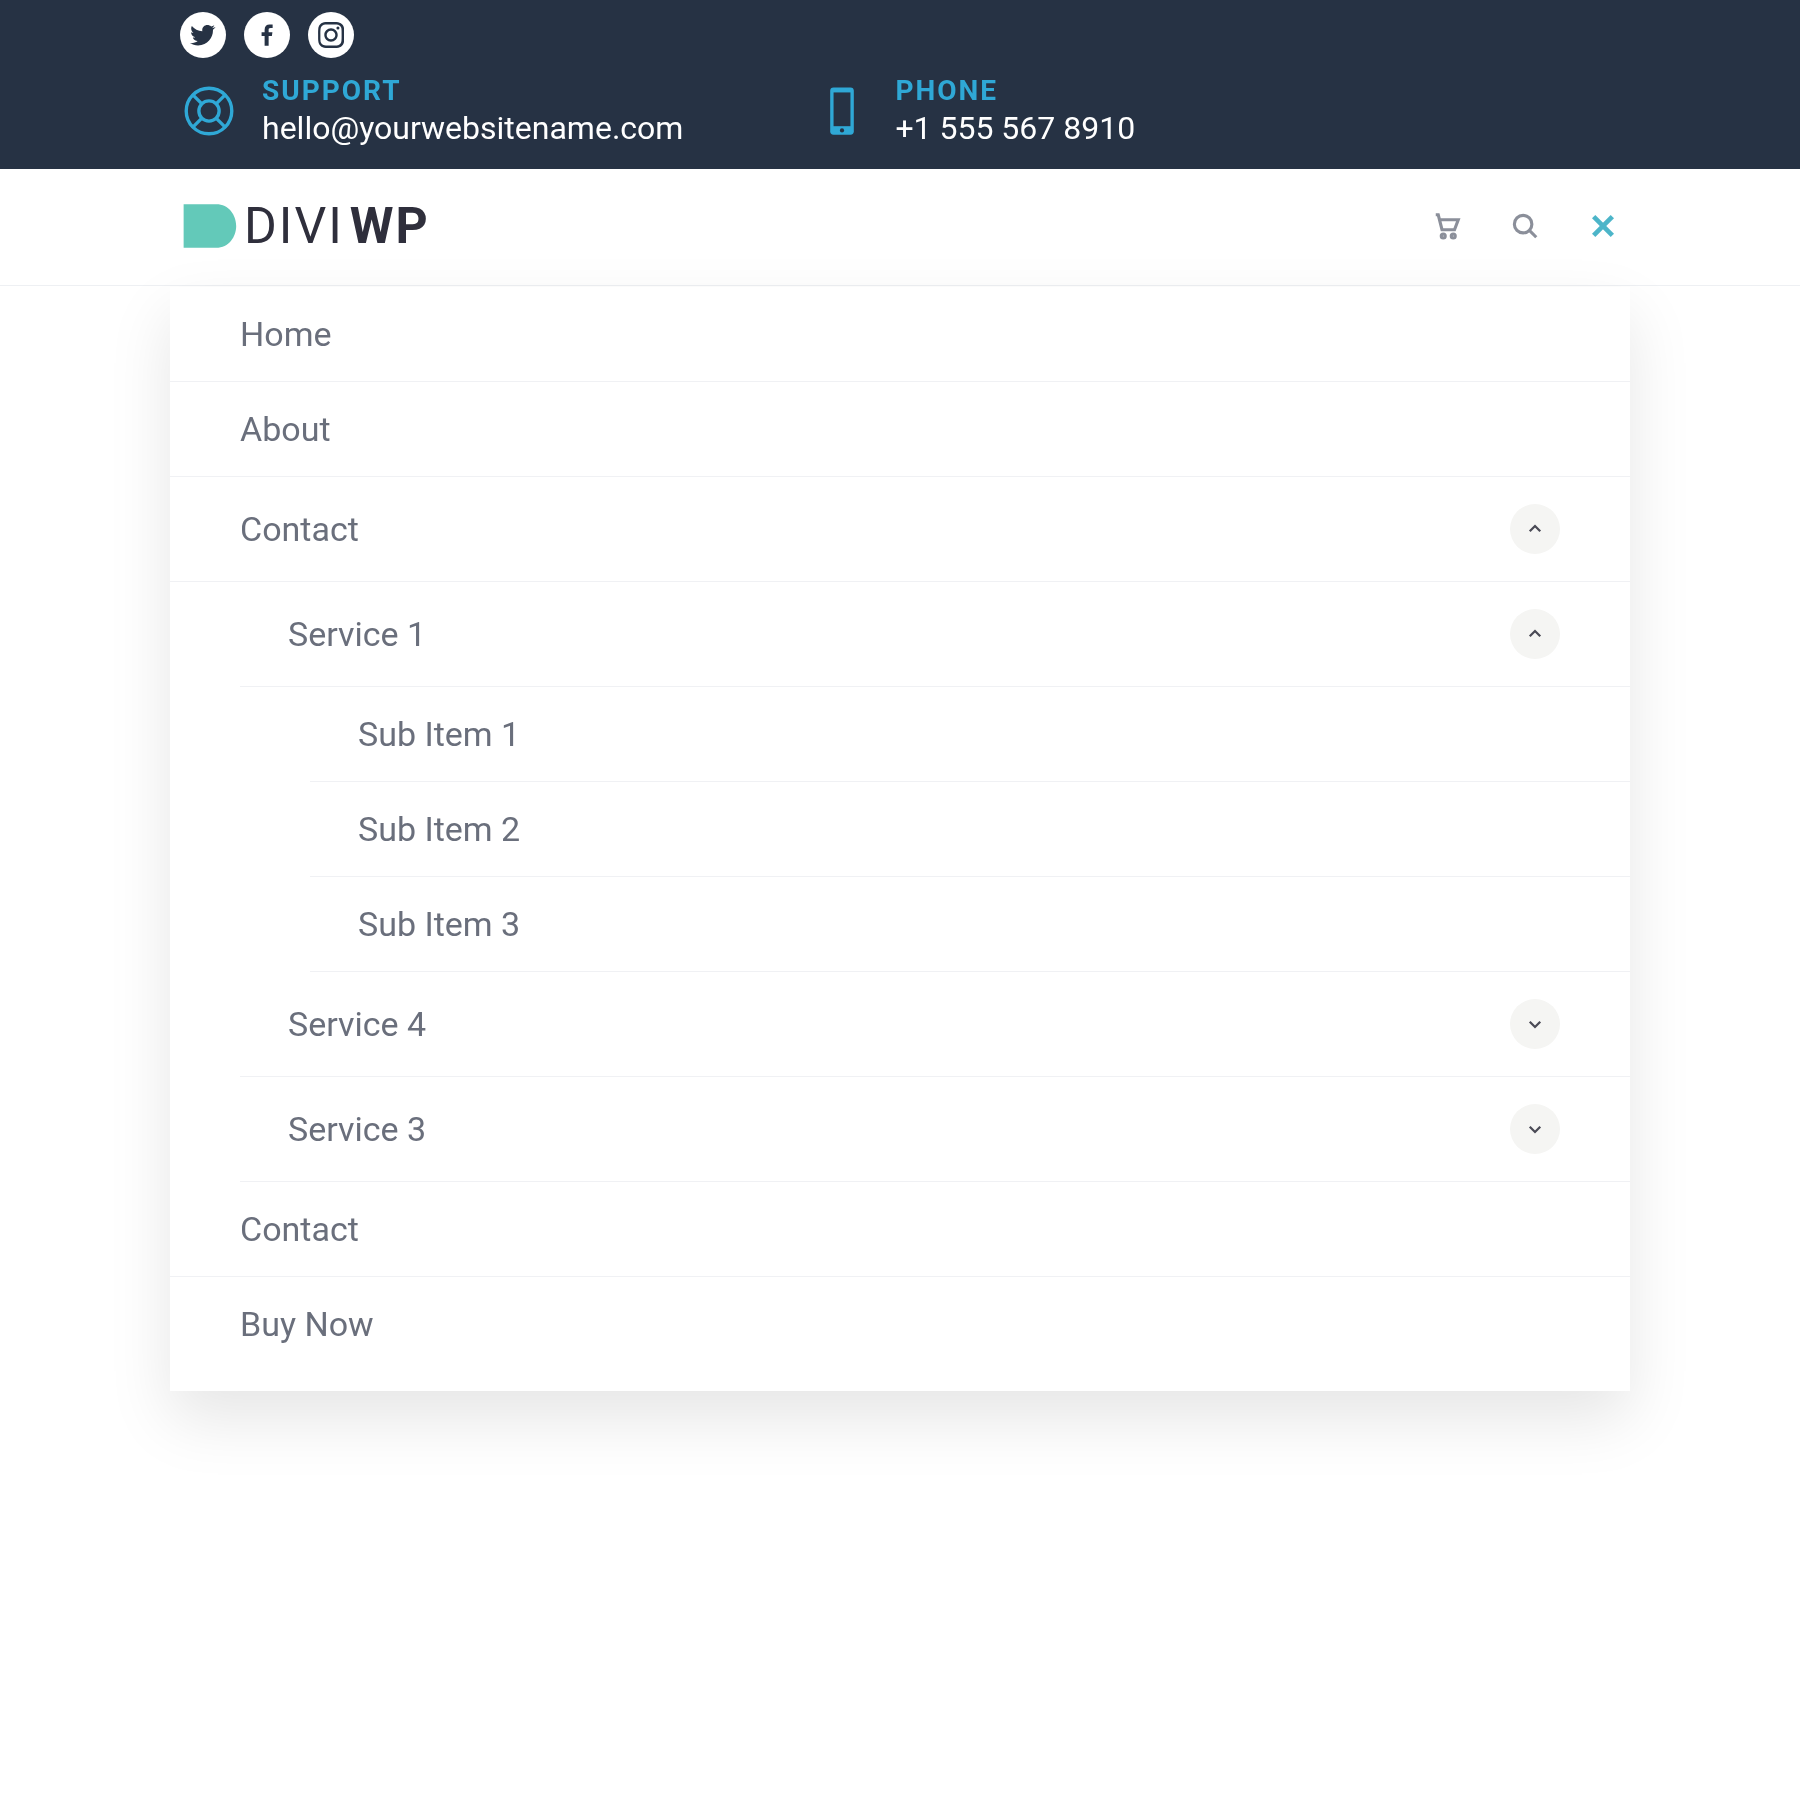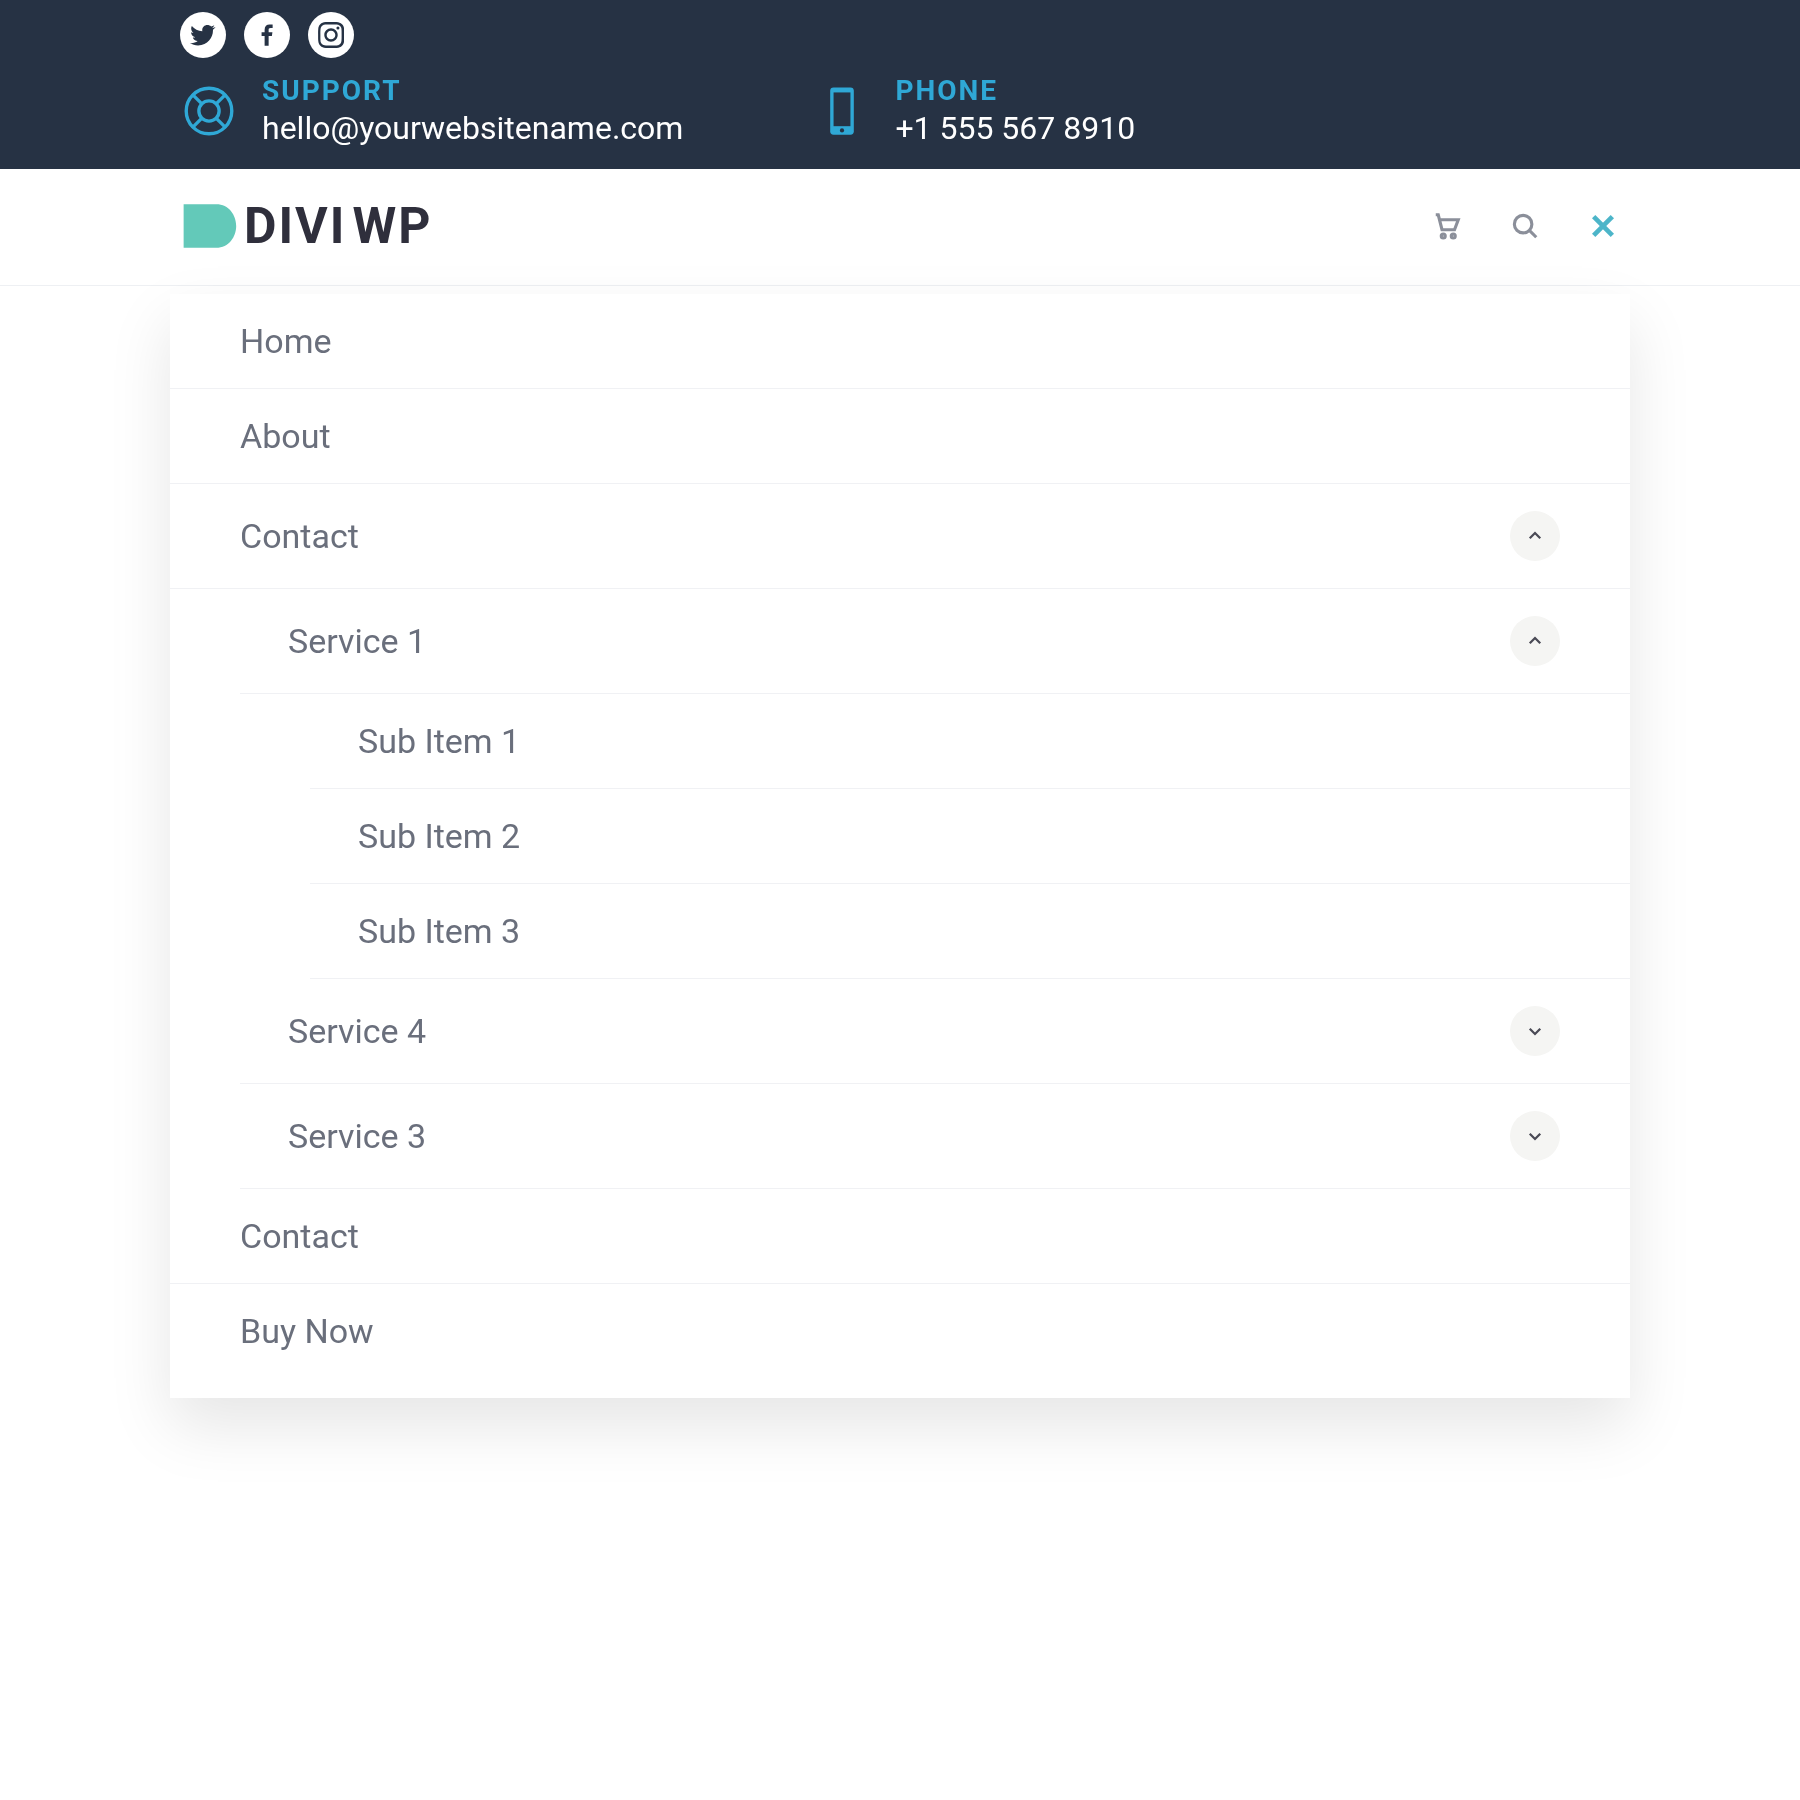--- a/index.html
+++ b/index.html
@@ -88,42 +88,42 @@
     font-weight: 400;
     letter-spacing: 2px;
     color: #2f2f3c;
   }
   .logo .mark {
     width: 58px; height: 58px;
     color: #63c9b9;
     position: relative;
   }
   .logo .mark svg { width: 58px; height: 58px; fill: #63c9b9; }
-  .logo .divi { font-weight: 700; }
+  .logo .divi { font-weight: 400; }
   .logo .wp   { font-weight: 700; }
 
   .header-tools {
     display: flex;
     align-items: center;
     gap: 44px;
   }
   .tool-icon {
     width: 34px; height: 34px;
     color: #8b8f9a;
     display:flex; align-items:center; justify-content:center;
     cursor: pointer;
   }
   .tool-icon svg { width: 30px; height: 30px; stroke: currentColor; fill: none; stroke-width: 2.5; }
   .close-icon { color: #4cb5c9; }
   .close-icon svg { stroke-width: 4; width: 28px; height: 28px; }
 
   
   .menu-panel {
     max-width: 1460px;
-    margin: 8px auto;
+    margin: 1px auto;
     background: #ffffff;
     box-shadow: 0 28px 60px rgba(0,0,0,0.10);
     padding-bottom: 20px;
   }
   .menu-item {
     display: flex;
     align-items: center;
     justify-content: space-between;
     font-size: 34px;
     color: #6a6f7c;

